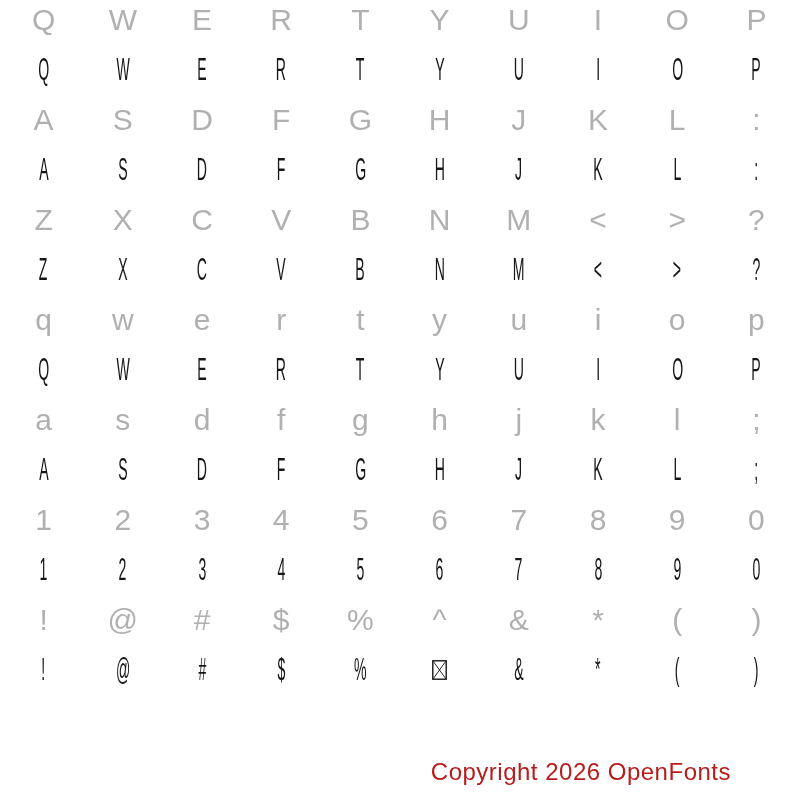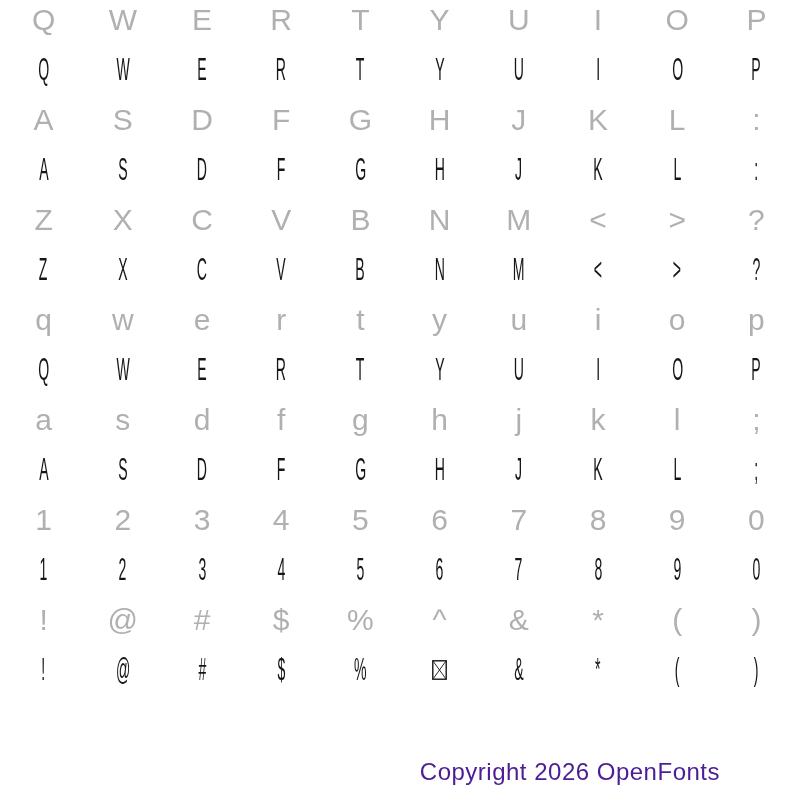--- a/index.html
+++ b/index.html
@@ -51,25 +51,25 @@
     display: inline-flex;
     align-items: center;
     justify-content: center;
   }
   .notdef {
     display: inline-block;
   }
   .copyright {
     position: absolute;
     top: 759px;
-    right: 80px;
+    right: 69px;
     font-family: "Liberation Sans", sans-serif;
     font-size: 24px;
     line-height: 1.1;
-    color: #4c1d95;
+    color: #b91c1c;
     letter-spacing: 0.5px;
     white-space: nowrap;
   }
 </style>
 </head>
 <body>
 
 <div class="sheet">
   <div class="grid">
       <div class="row reference">

